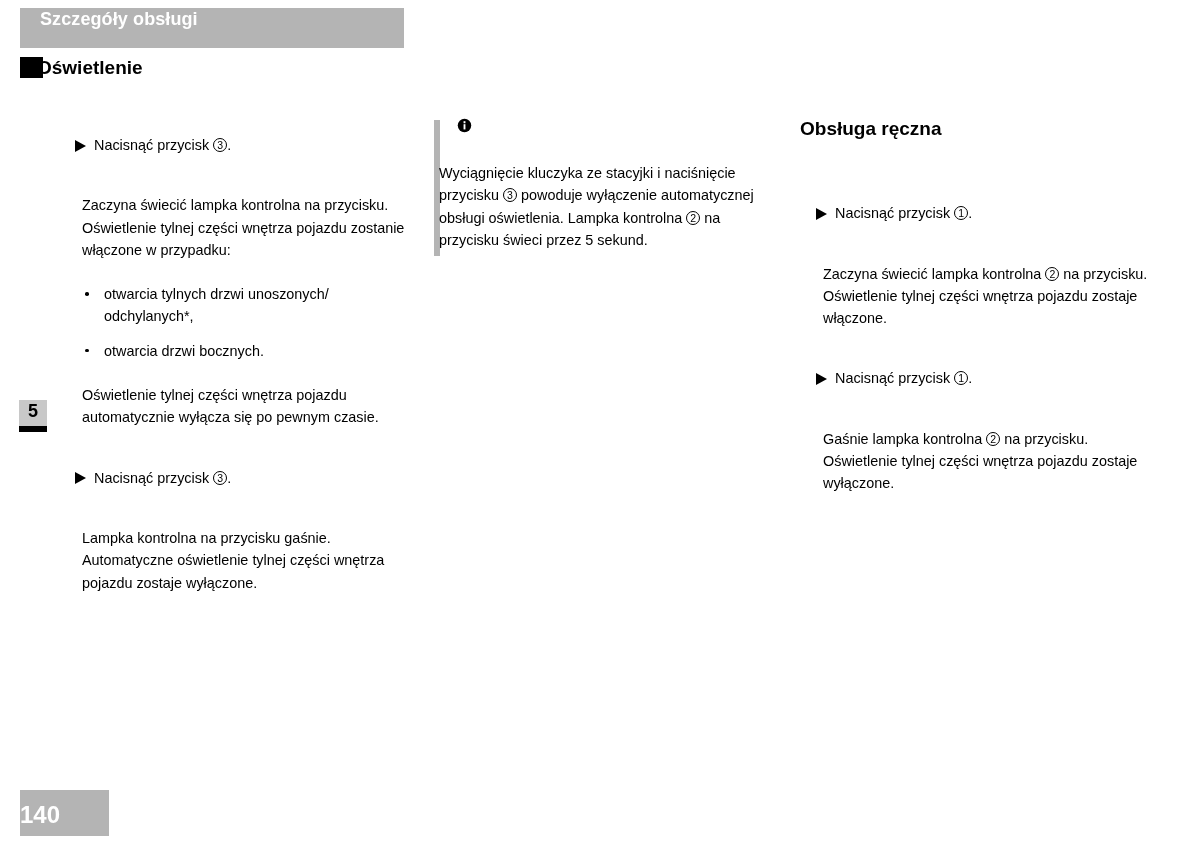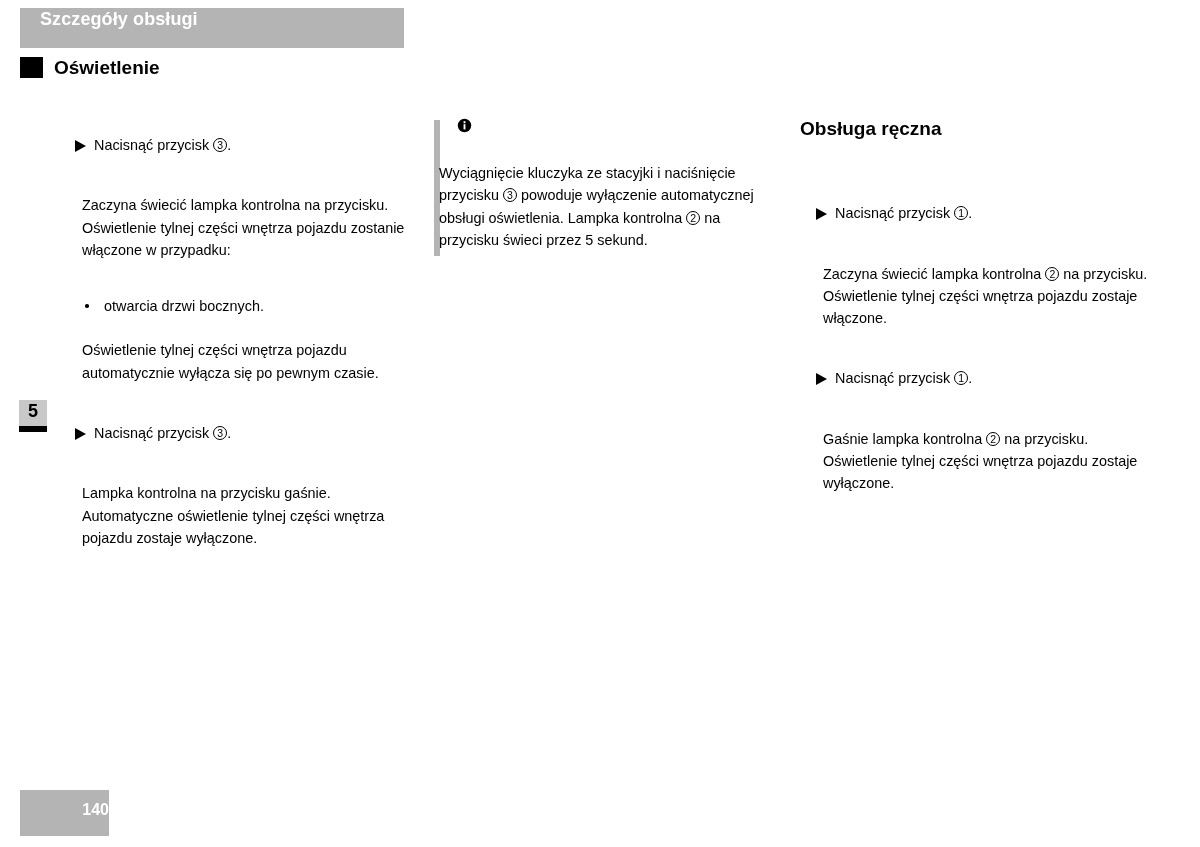--- a/index.html
+++ b/index.html
@@ -46,21 +46,21 @@
   .section-marker {
     position: absolute;
     left: 20px;
     top: 57px;
     width: 23px;
     height: 21px;
     background: #000000;
   }
   .section-title {
     position: absolute;
-    left: 54px;
+    left: 37px;
     top: 57px;
     font-size: 19px;
     font-weight: bold;
     color: #000000;
     white-space: nowrap;
   }
 
   
   .chapter-tab {
     position: absolute;
@@ -96,22 +96,22 @@
     top: 790px;
     width: 89px;
     height: 46px;
     background: #b4b4b4;
   }
   .folio-number {
     position: absolute;
     left: 0;
     top: 11px;
     width: 89px;
-    text-align: right;
-    font-size: 16px;
+    text-align: left;
+    font-size: 24px;
     font-weight: bold;
     color: #ffffff;
   }
 
   
   .col {
     position: absolute;
     top: 118px;
     font-size: 14.4px;
     line-height: 22.3px;
@@ -232,20 +232,24 @@
       <span class="step-marker"></span>
       <span>Nacisnąć przycisk </span><span class="circnum">3</span><span>.</span>
     </div>
 
     <div class="gap-md"></div>
 
     <p class="para">Zaczyna świecić lampka kontrolna na przycisku. Oświetlenie tylnej części wnętrza pojazdu zostanie włączone w przypadku:</p>
 
     <div class="gap-md"></div>
 
+    <div class="bullet">
+      <span class="bullet-dot"></span>
+      <span>otwarcia tylnych drzwi unoszonych/ odchylanych*,</span>
+    </div>
 
     <div class="gap-sm"></div>
 
     <div class="bullet">
       <span class="bullet-dot"></span>
       <span>otwarcia drzwi bocznych.</span>
     </div>
 
     <div class="gap-md"></div>
 

